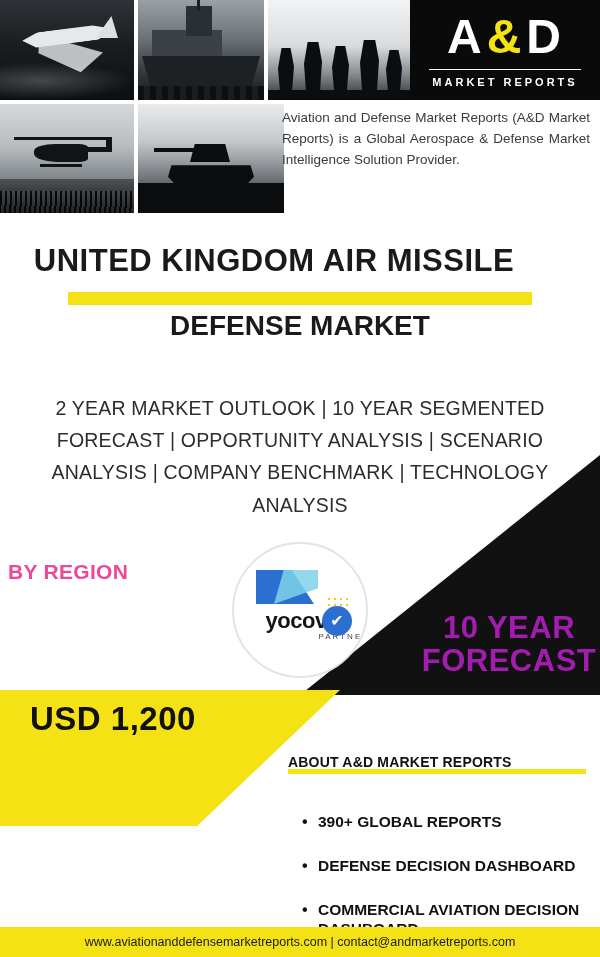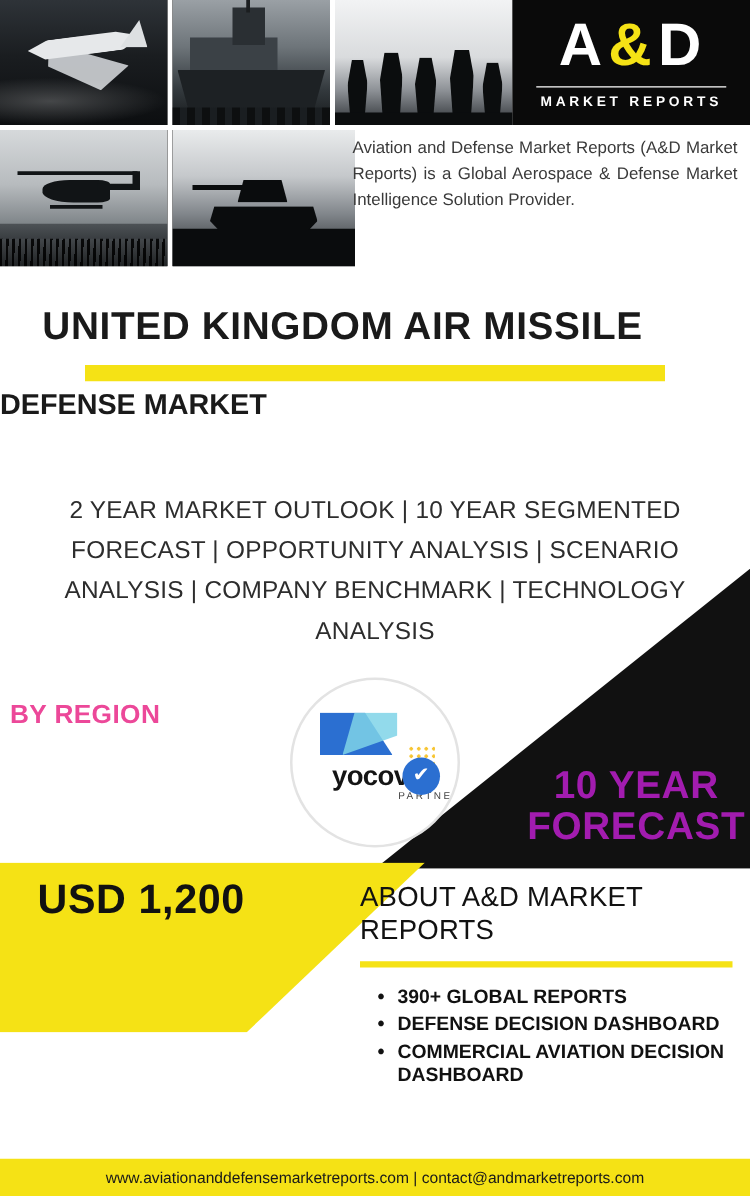--- a/index.html
+++ b/index.html
@@ -147,22 +147,22 @@
   .title-underline {
     position: absolute;
     left: 68px; top: 292px;
     width: 464px; height: 13px;
     background: #f5e215;
   }
   .title-2 {
     position: absolute;
     left: 0; top: 310px;
     width: 600px;
-    text-align: left;
-    font-size: 23px;
+    text-align: center;
+    font-size: 28px;
     font-weight: bold;
     color: #1a1a1a;
   }
 
   
   .subtitle {
     position: absolute;
     left: 24px; top: 392px;
     width: 552px;
     text-align: center;
@@ -256,41 +256,42 @@
   .price {
     position: absolute;
     left: 30px; top: 700px;
     font-size: 33px; font-weight: bold;
     color: #111; letter-spacing: 0.5px;
   }
 
   
   .about-title {
     position: absolute;
-    left: 288px; top: 705px;
-    font-size: 22px; font-weight: normal; color: #111;
+    left: 288px; top: 754px;
+    font-size: 14px; font-weight: bold; color: #111;
     letter-spacing: 0.2px;
   }
   .about-underline {
     position: absolute;
     left: 288px; top: 769px;
     width: 298px; height: 5px; background: #f5e215;
   }
   .about-list {
     position: absolute;
     left: 302px; top: 788px;
     width: 290px;
     font-size: 15.5px; font-weight: bold; color: #111;
     line-height: 1.28;
     list-style: none;
   }
   .about-list li {
     position: relative;
     padding-left: 16px;
     margin-bottom: 2px;
+    margin-top: 24px;
   }
   .about-list li::before {
     content: "\2022";
     position: absolute; left: 0; top: 0;
     font-size: 16px;
   }
 
   
   .footer-bar {
     position: absolute;

